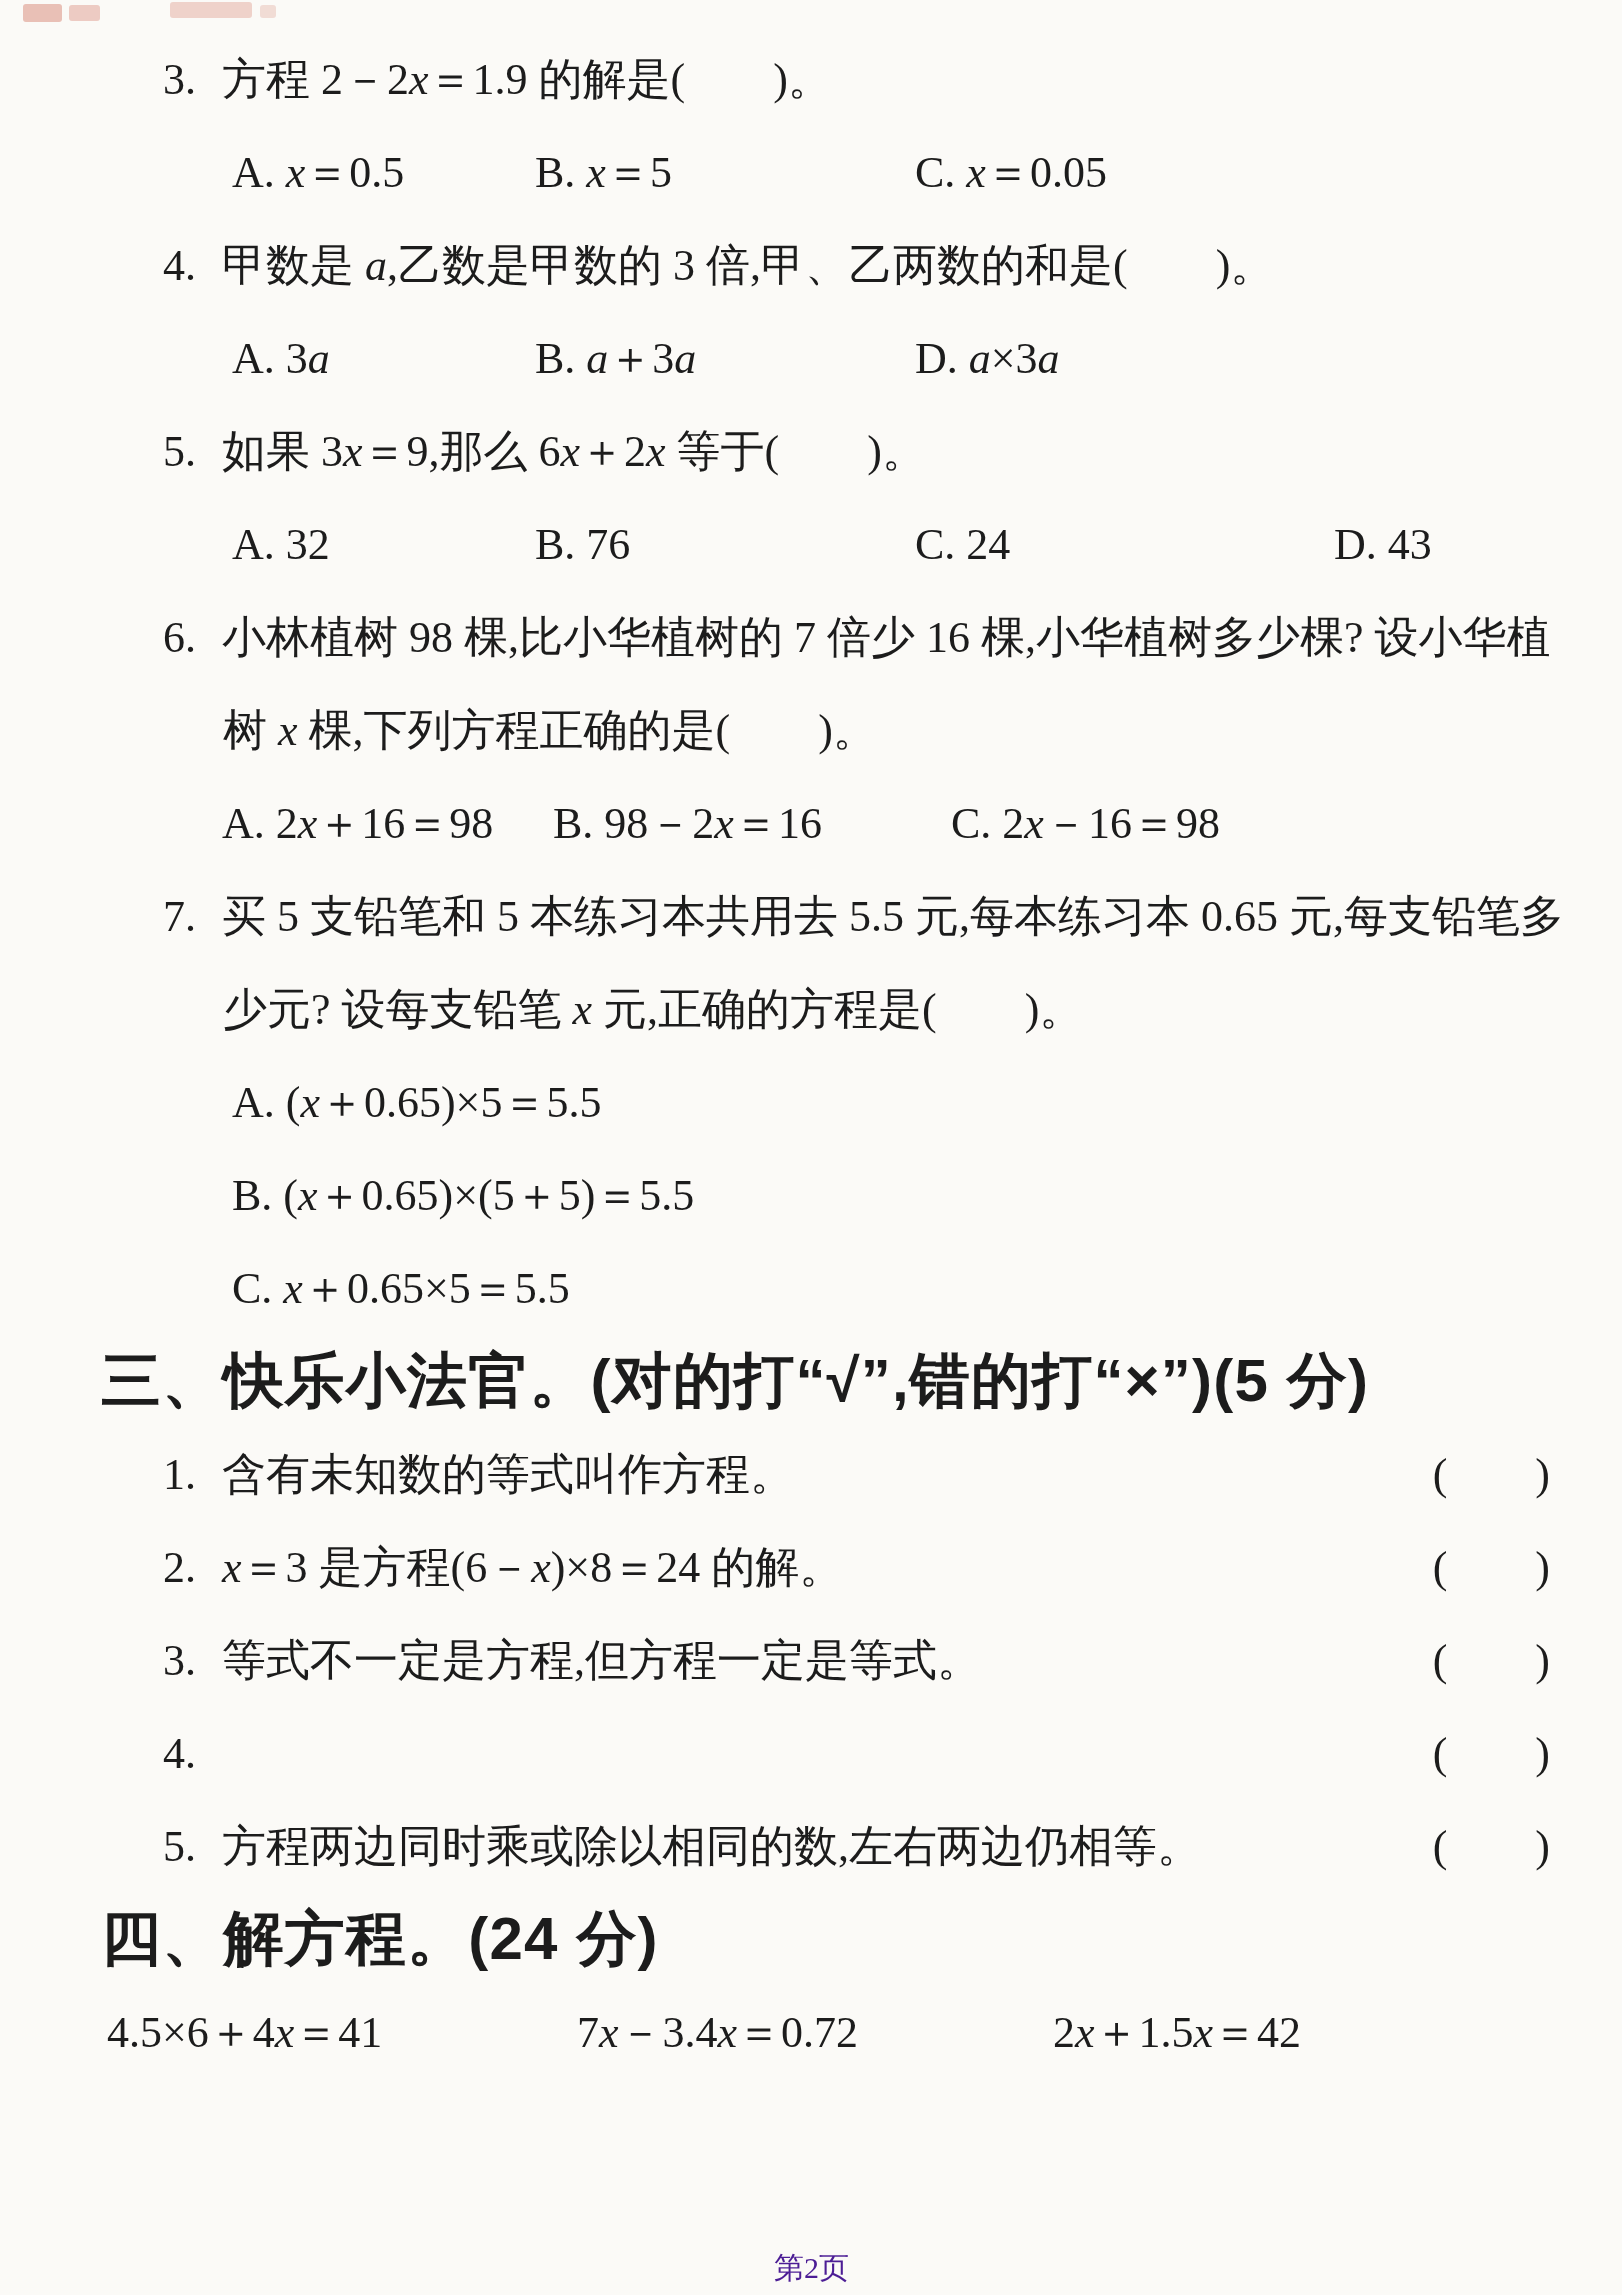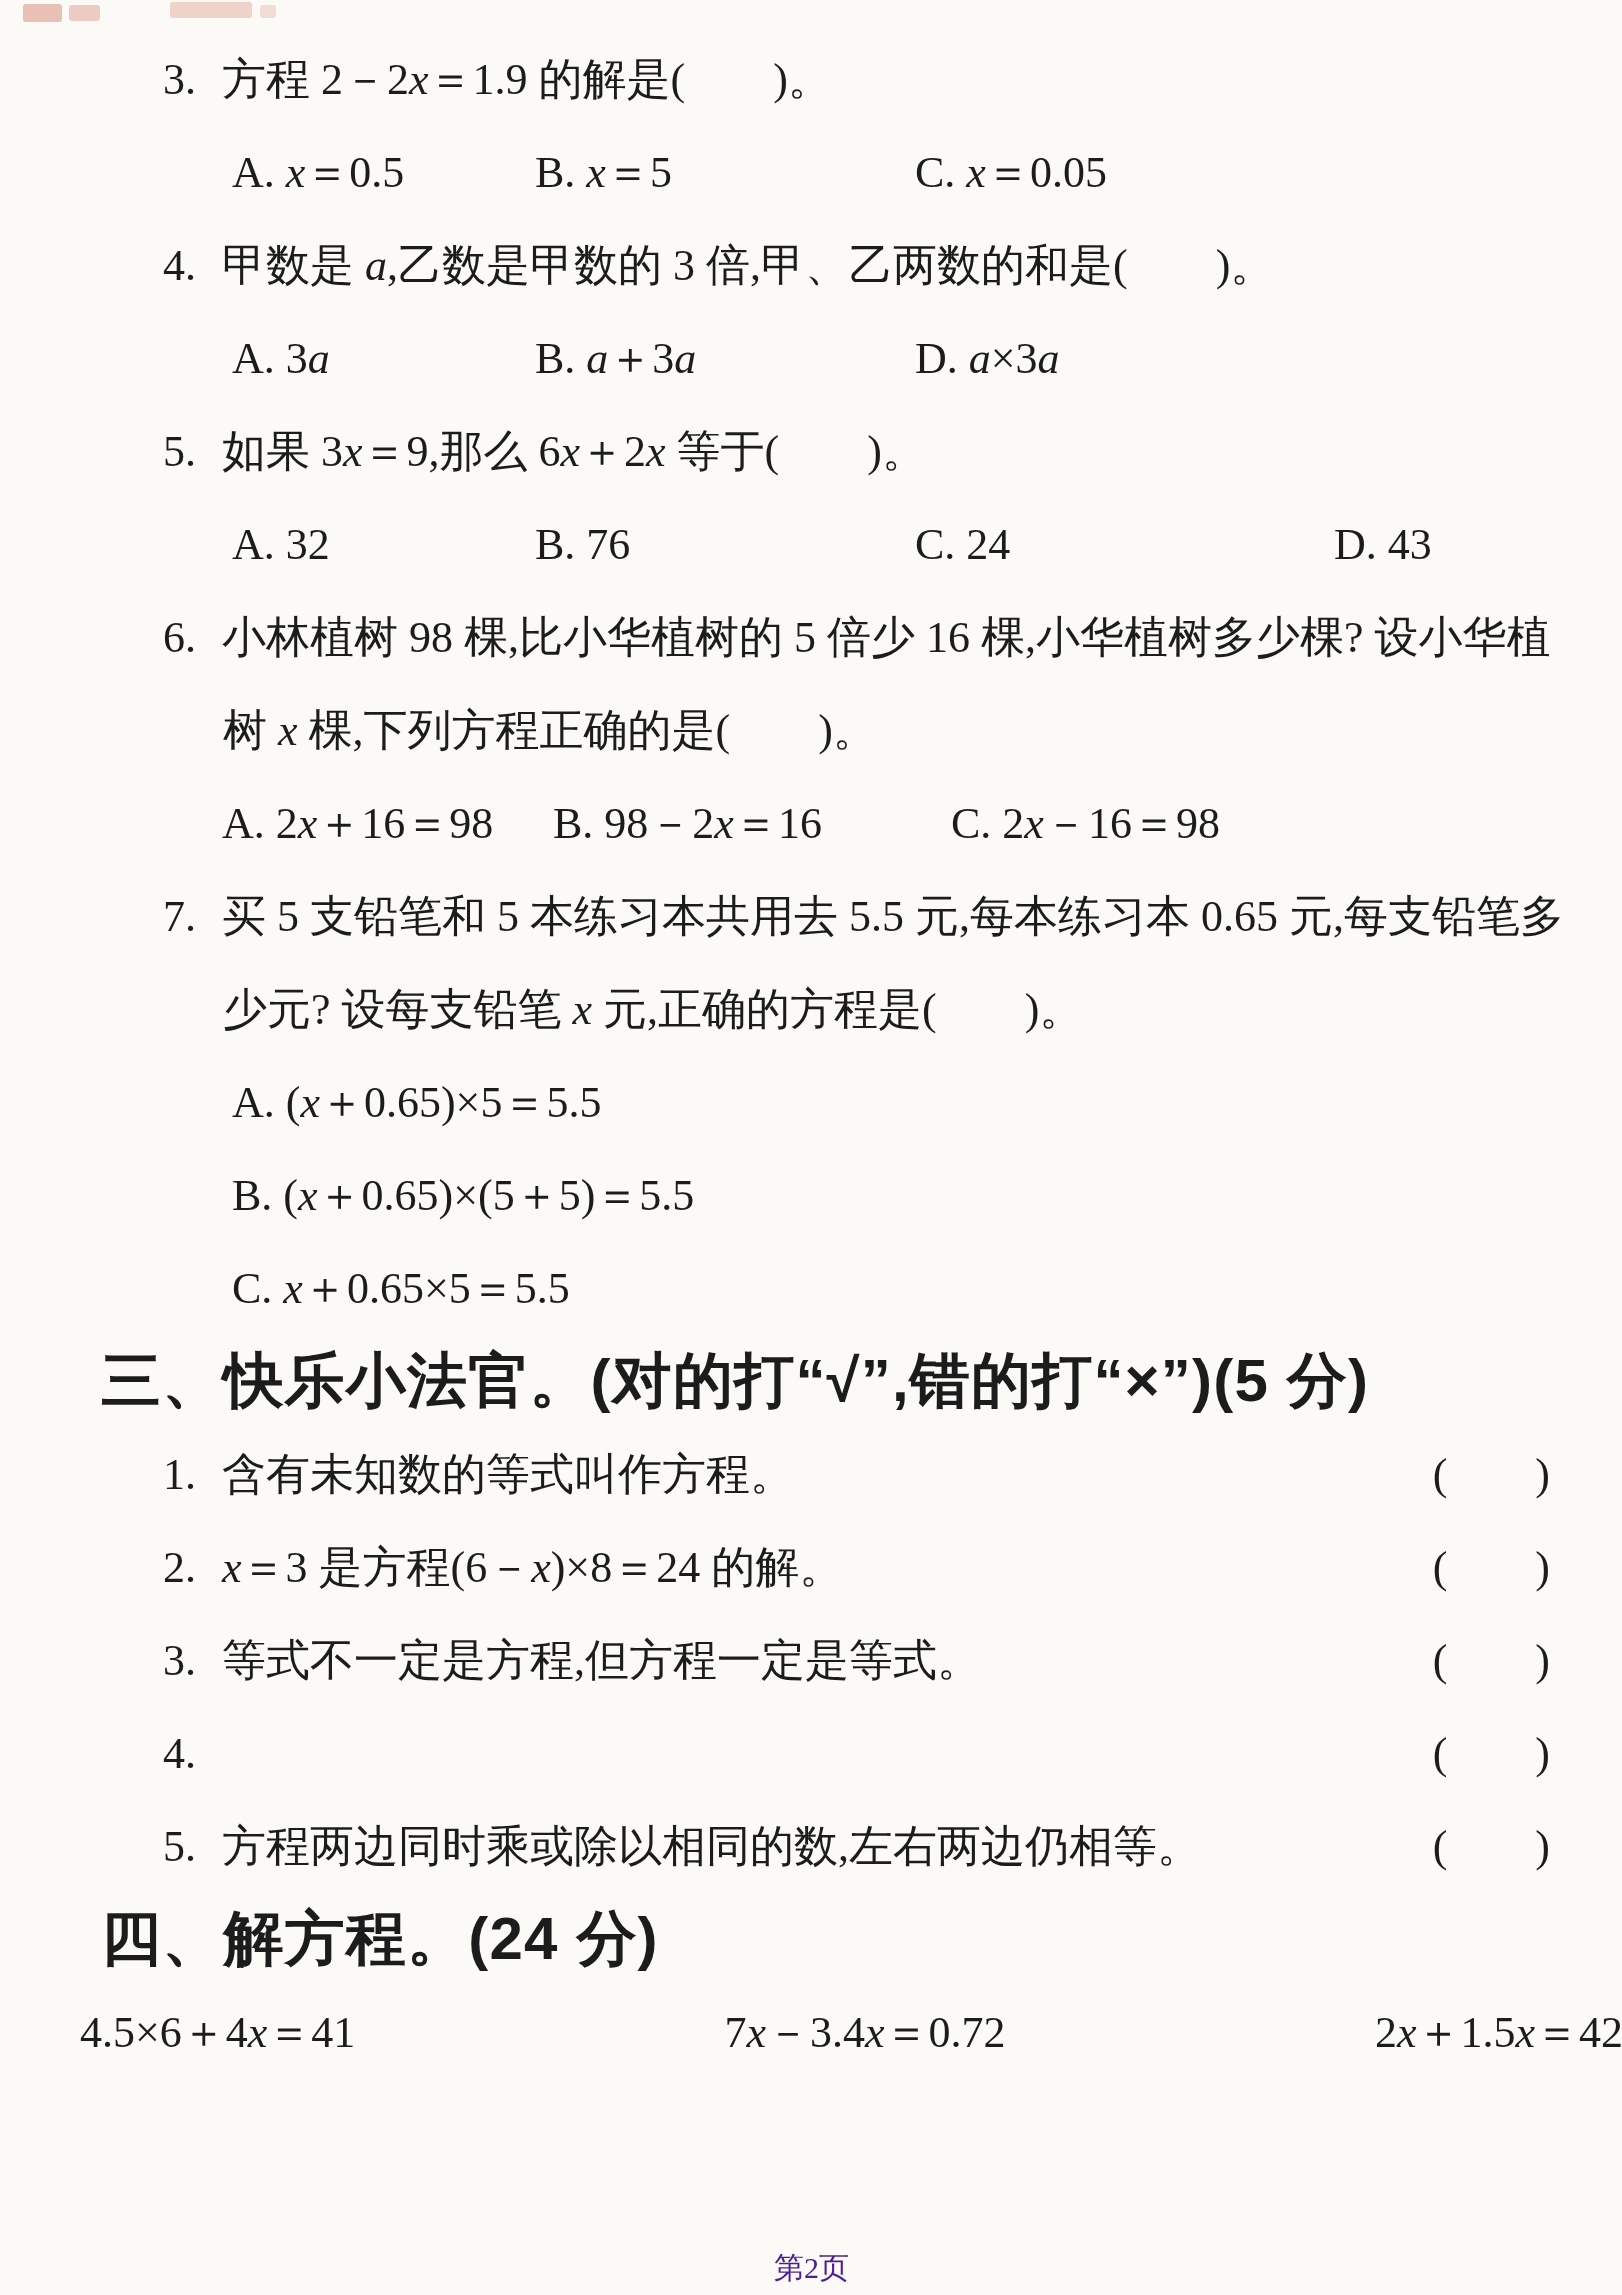--- a/index.html
+++ b/index.html
@@ -36,21 +36,21 @@
   .c670{display:inline-block;width:398px;flex:none;margin-left:28px;}
   .headline{
     padding-left:101px;
     font-family:Liberation Sans, sans-serif;
     font-weight:700;
     font-size:60px;
     letter-spacing:1.2px;
   }
   .titem{padding-left:163px;padding-right:73px;}
   .titem .blank{margin-left:auto;flex:none;}
-  .eqrow{padding-left:80px;justify-content:space-between;}
+  .eqrow{padding-left:107px;}
   .eq1{display:inline-block;width:470px;flex:none;}
   .eq2{display:inline-block;width:476px;flex:none;}
   .var{font-style:italic;}
   .footer{
     position:absolute;left:0;right:0;top:2248px;
     text-align:center;
     font-size:30px;
     color:#4c1d95;
   }
 </style>
@@ -99,21 +99,21 @@
         <span class="c510 mx">A. 32</span>
         <span class="c640 mx">B. 76</span>
         <span class="c705 mx">C. 24</span>
         <span class="mx">D. 43</span>
       </div>
     </section>
 
     <section>
       <div class="line stem">
         <span class="qnum">6.</span>
-        <span class="mx">小林植树 98 棵,比小华植树的 5 倍少 16 棵,小华植树多少棵? 设小华植</span>
+        <span class="mx">小林植树 98 棵,比小华植树的 7 倍少 16 棵,小华植树多少棵? 设小华植</span>
       </div>
       <div class="line cont">
         <span class="mx">树 <i class="var">x</i> 棵,下列方程正确的是(　　)。</span>
       </div>
       <div class="line stem">
         <span class="qnum"></span>
         <span class="c510 mx">A. 2<i class="var">x</i>＋16＝98</span>
         <span class="c670 mx">B. 98－2<i class="var">x</i>＝16</span>
         <span class="mx">C. 2<i class="var">x</i>－16＝98</span>
       </div>

